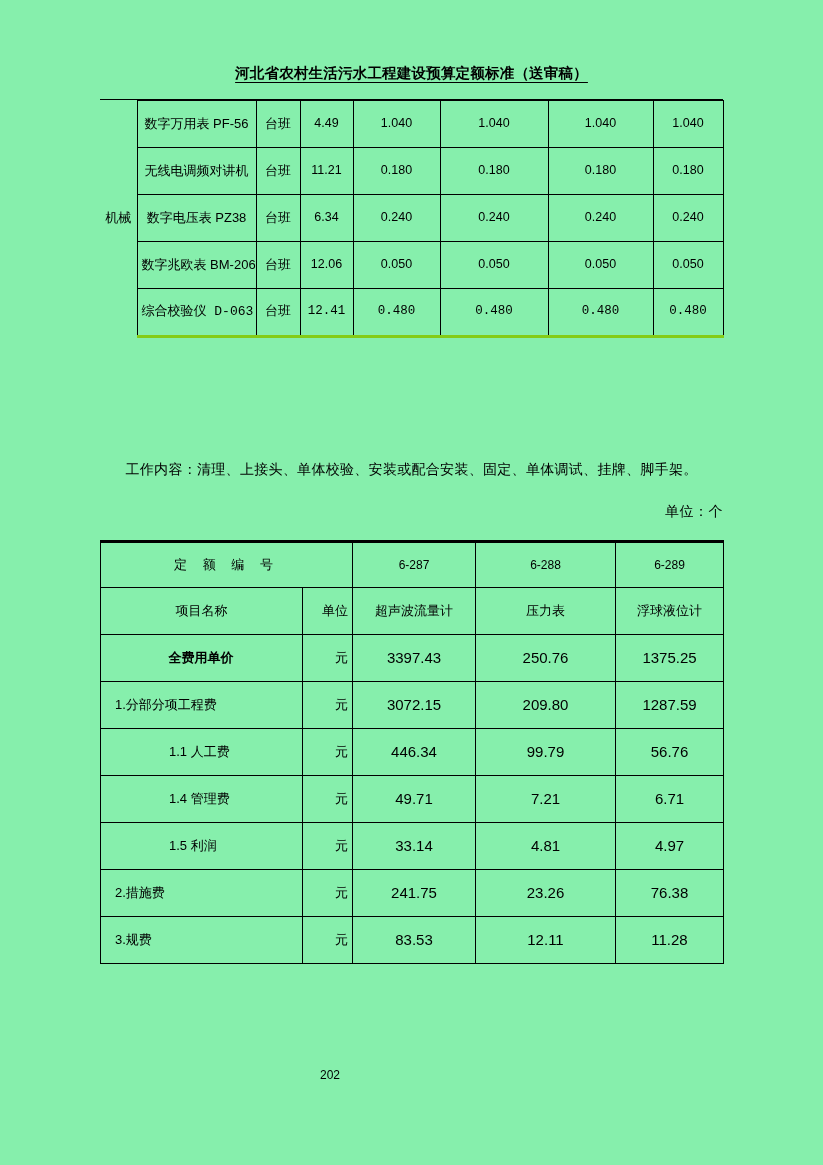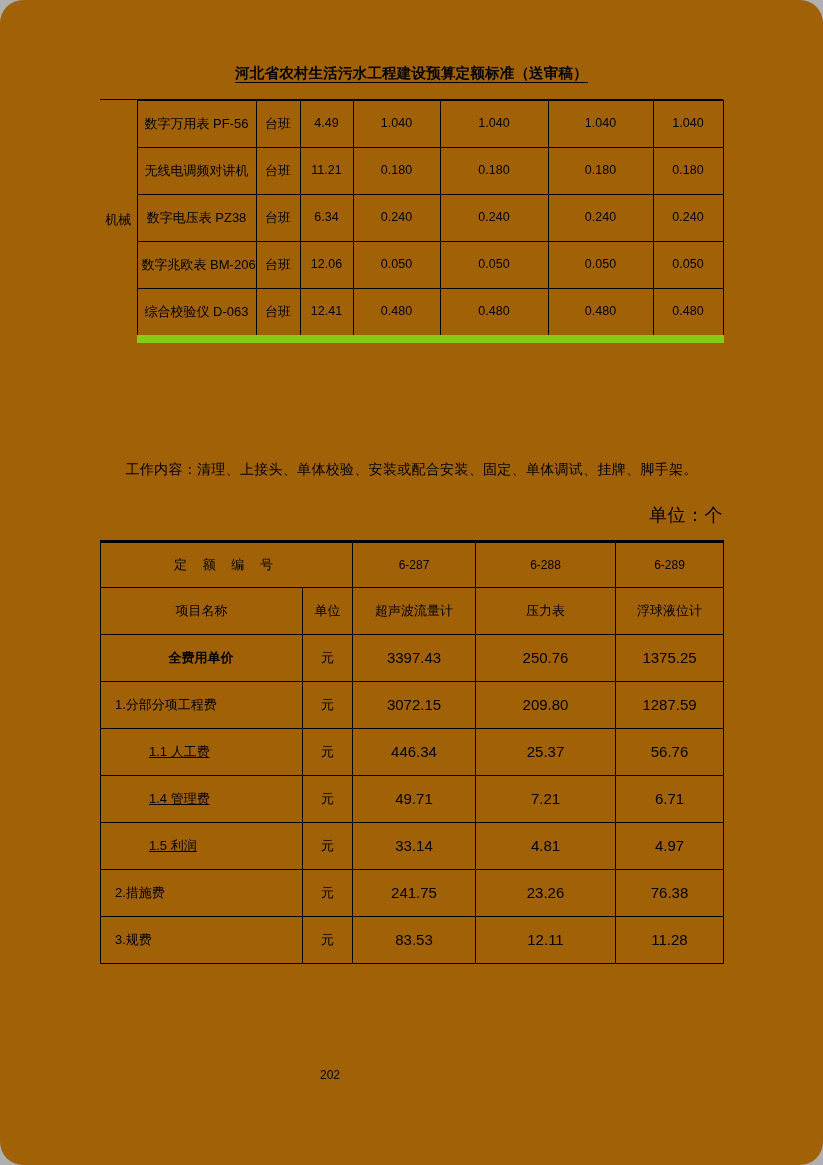--- a/index.html
+++ b/index.html
@@ -7,25 +7,24 @@
     padding: 0;
     background: #b0b0b0;
   }
   body {
     font-family: "Liberation Sans", "DejaVu Sans", sans-serif;
   }
   .page {
     position: relative;
     width: 823px;
     height: 1165px;
-    background: #a16207;
+    background: #86efac;
     margin: 0 auto;
     overflow: hidden;
     box-sizing: border-box;
-    border-radius: 23px;
   }
 
   
   .doc-title {
     position: absolute;
     left: 0;
     top: 64px;
     width: 823px;
     text-align: center;
     font-size: 14.5px;
@@ -59,21 +58,22 @@
   
   #machinery-table {
     left: 100px;
     top: 100px;
     width: 623px;
   }
   #machinery-table td {
     height: 46px;
   }
   #machinery-table tr:last-child td {
-    border-bottom: 8px solid #84cc16;
+    border-bottom: 3px solid #84cc16;
+    font-family: Liberation Mono, monospace;
   }
   #machinery-table td.cat {
     border-left: none;
     border-top: none;
     border-bottom: none;
     font-size: 13px;
   }
   #machinery-table td.name {
     text-align: center;
     font-size: 13px;
@@ -101,21 +101,21 @@
     color: #000;
     text-align: center;
     letter-spacing: 0.3px;
   }
   .unit-note {
     position: absolute;
     left: 100px;
     top: 503px;
     width: 623px;
     text-align: right;
-    font-size: 18px;
+    font-size: 14px;
     color: #000;
     letter-spacing: 0.5px;
   }
 
   
   #cost-table {
     left: 100px;
     top: 540px;
     width: 623px;
   }
@@ -126,40 +126,40 @@
   #cost-table tr.head-code td {
     border-top: 3px solid #000;
     height: 44px;
   }
   #cost-table td.rowlabel {
     text-align: left;
     padding-left: 14px;
     font-size: 13px;
   }
   #cost-table td.rowlabel.indent1 {
-    padding-left: 48px;
-    text-decoration: underline;
+    padding-left: 68px;
   }
   #cost-table td.rowlabel.center {
     text-align: center;
     padding-left: 4px;
   }
   #cost-table td.rowlabel.bold {
     font-weight: bold;
     text-align: center;
     padding-left: 3px;
   }
   #cost-table td.code {
     font-size: 12px;
   }
   #cost-table td.itemname {
     font-size: 13px;
   }
   #cost-table td.unitcell {
     font-size: 13px;
+    text-align: right;
   }
   #cost-table td.val {
     font-size: 15px;
   }
   .sp { letter-spacing: 6px; }
 
   
   .page-number {
     position: absolute;
     left: 0;
@@ -281,21 +281,21 @@
         <td class="rowlabel">1.分部分项工程费</td>
         <td class="unitcell">元</td>
         <td class="val">3072.15</td>
         <td class="val">209.80</td>
         <td class="val">1287.59</td>
       </tr>
       <tr>
         <td class="rowlabel indent1">1.1 人工费</td>
         <td class="unitcell">元</td>
         <td class="val">446.34</td>
-        <td class="val">25.37</td>
+        <td class="val">99.79</td>
         <td class="val">56.76</td>
       </tr>
       <tr>
         <td class="rowlabel indent1">1.4 管理费</td>
         <td class="unitcell">元</td>
         <td class="val">49.71</td>
         <td class="val">7.21</td>
         <td class="val">6.71</td>
       </tr>
       <tr>

